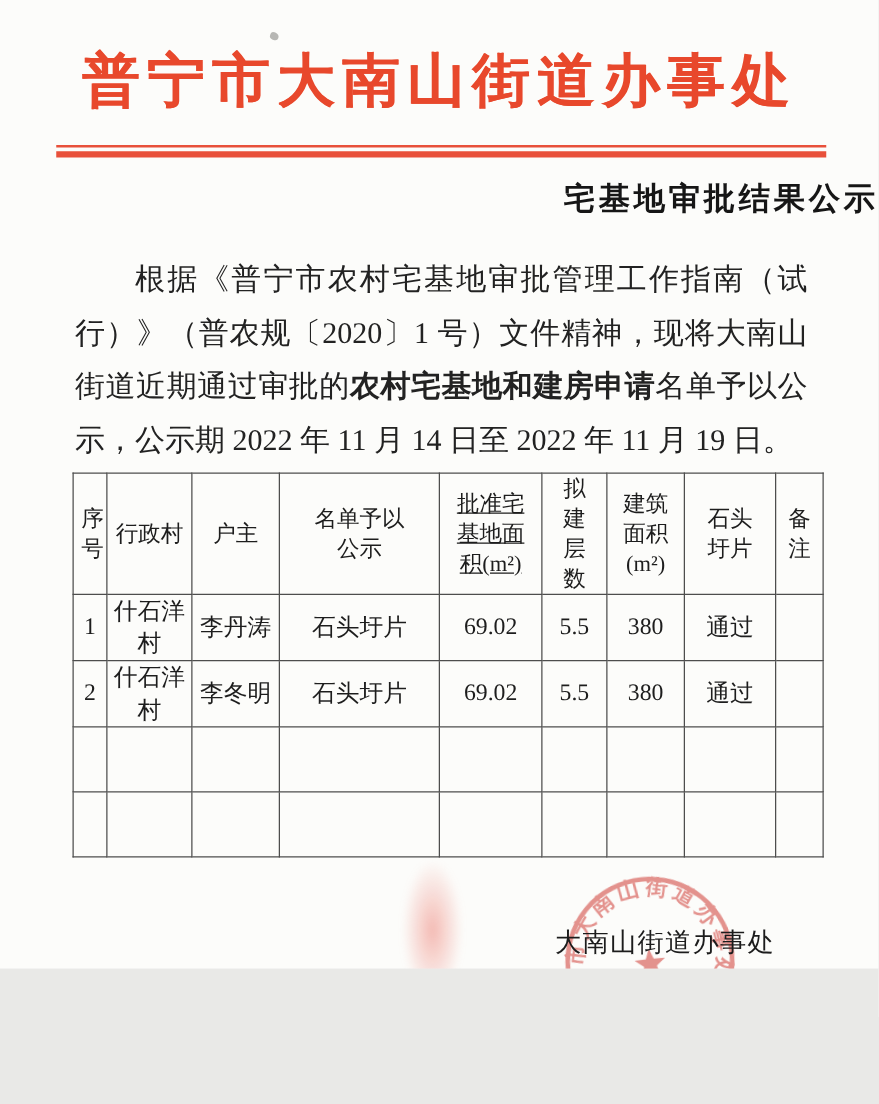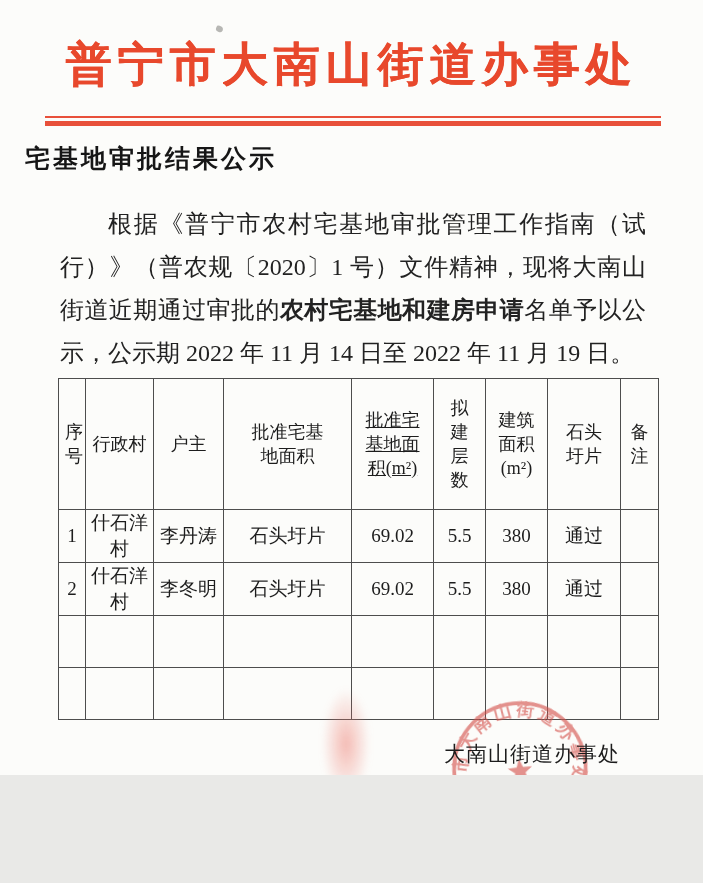--- a/index.html
+++ b/index.html
@@ -23,25 +23,24 @@
     text-shadow:0.6px 0 0 #e8482c;
     white-space:nowrap;
   }
   .red-rule { position:absolute; left:45px; right:42px; top:116px; }
   .red-rule .thin  { height:2px; background:#e8503a; }
   .red-rule .gap   { height:3px; }
   .red-rule .thick { height:5px; background:#e8503a; }
 
   .notice-title {
     position:absolute; top:142px; left:0; right:0;
-    text-align:left;
+    text-align:right;
     font-size:25px; font-weight:700;
     letter-spacing:3px;
     color:#161616;
-    margin-left:25px;
   }
 
   
   .body-para {
     position:absolute; top:203px; left:60px; width:586px;
     font-size:24px; line-height:43px;
     text-align:justify;
     text-indent:2em;
     color:#222;
   }
@@ -63,21 +62,21 @@
     font-weight:400;
     padding:0 2px;
     overflow:hidden;
   }
   table.approval thead tr { height:74px; }
   table.approval tbody tr { height:52px; }
   table.approval th { font-size:18px; line-height:24px; }
   table.approval th:nth-child(1){ padding:0 6px;margin-top:35px; }
   table.approval th:nth-child(4){ padding:0 22px; }
   table.approval th:nth-child(5){ padding:0 10px;text-decoration:underline; }
-  table.approval th:nth-child(6){ padding:17px 8px; }
+  table.approval th:nth-child(6){ padding:0 8px; }
   table.approval th:nth-child(7){ padding:0 8px; }
   table.approval th:nth-child(8){ padding:0 12px; }
   table.approval th:nth-child(9){ padding:12px 8px; }
 
   
   .sig-org {
     position:absolute; top:740px; left:444px;
     font-size:21px; letter-spacing:1px; color:#1c1c1c; z-index:3;
     white-space:nowrap;
   }
@@ -150,21 +149,21 @@
         <col style="width:52px">
       <col style="width:62px">
         <col style="width:73px">
         <col style="width:38px">
     </colgroup>
     <thead>
       <tr>
         <th>序号</th>
         <th>行政村</th>
         <th>户主</th>
-        <th>批准宅基地面积</th>
+        <th>名单予以公示</th>
         <th>批准宅基地面积(m²)</th>
         <th>拟建层数</th>
         <th>建筑面积(m²)</th>
         <th>石头圩片</th>
         <th>备注</th>
       </tr>
     </thead>
     <tbody>
       <tr>
         <td>1</td>

